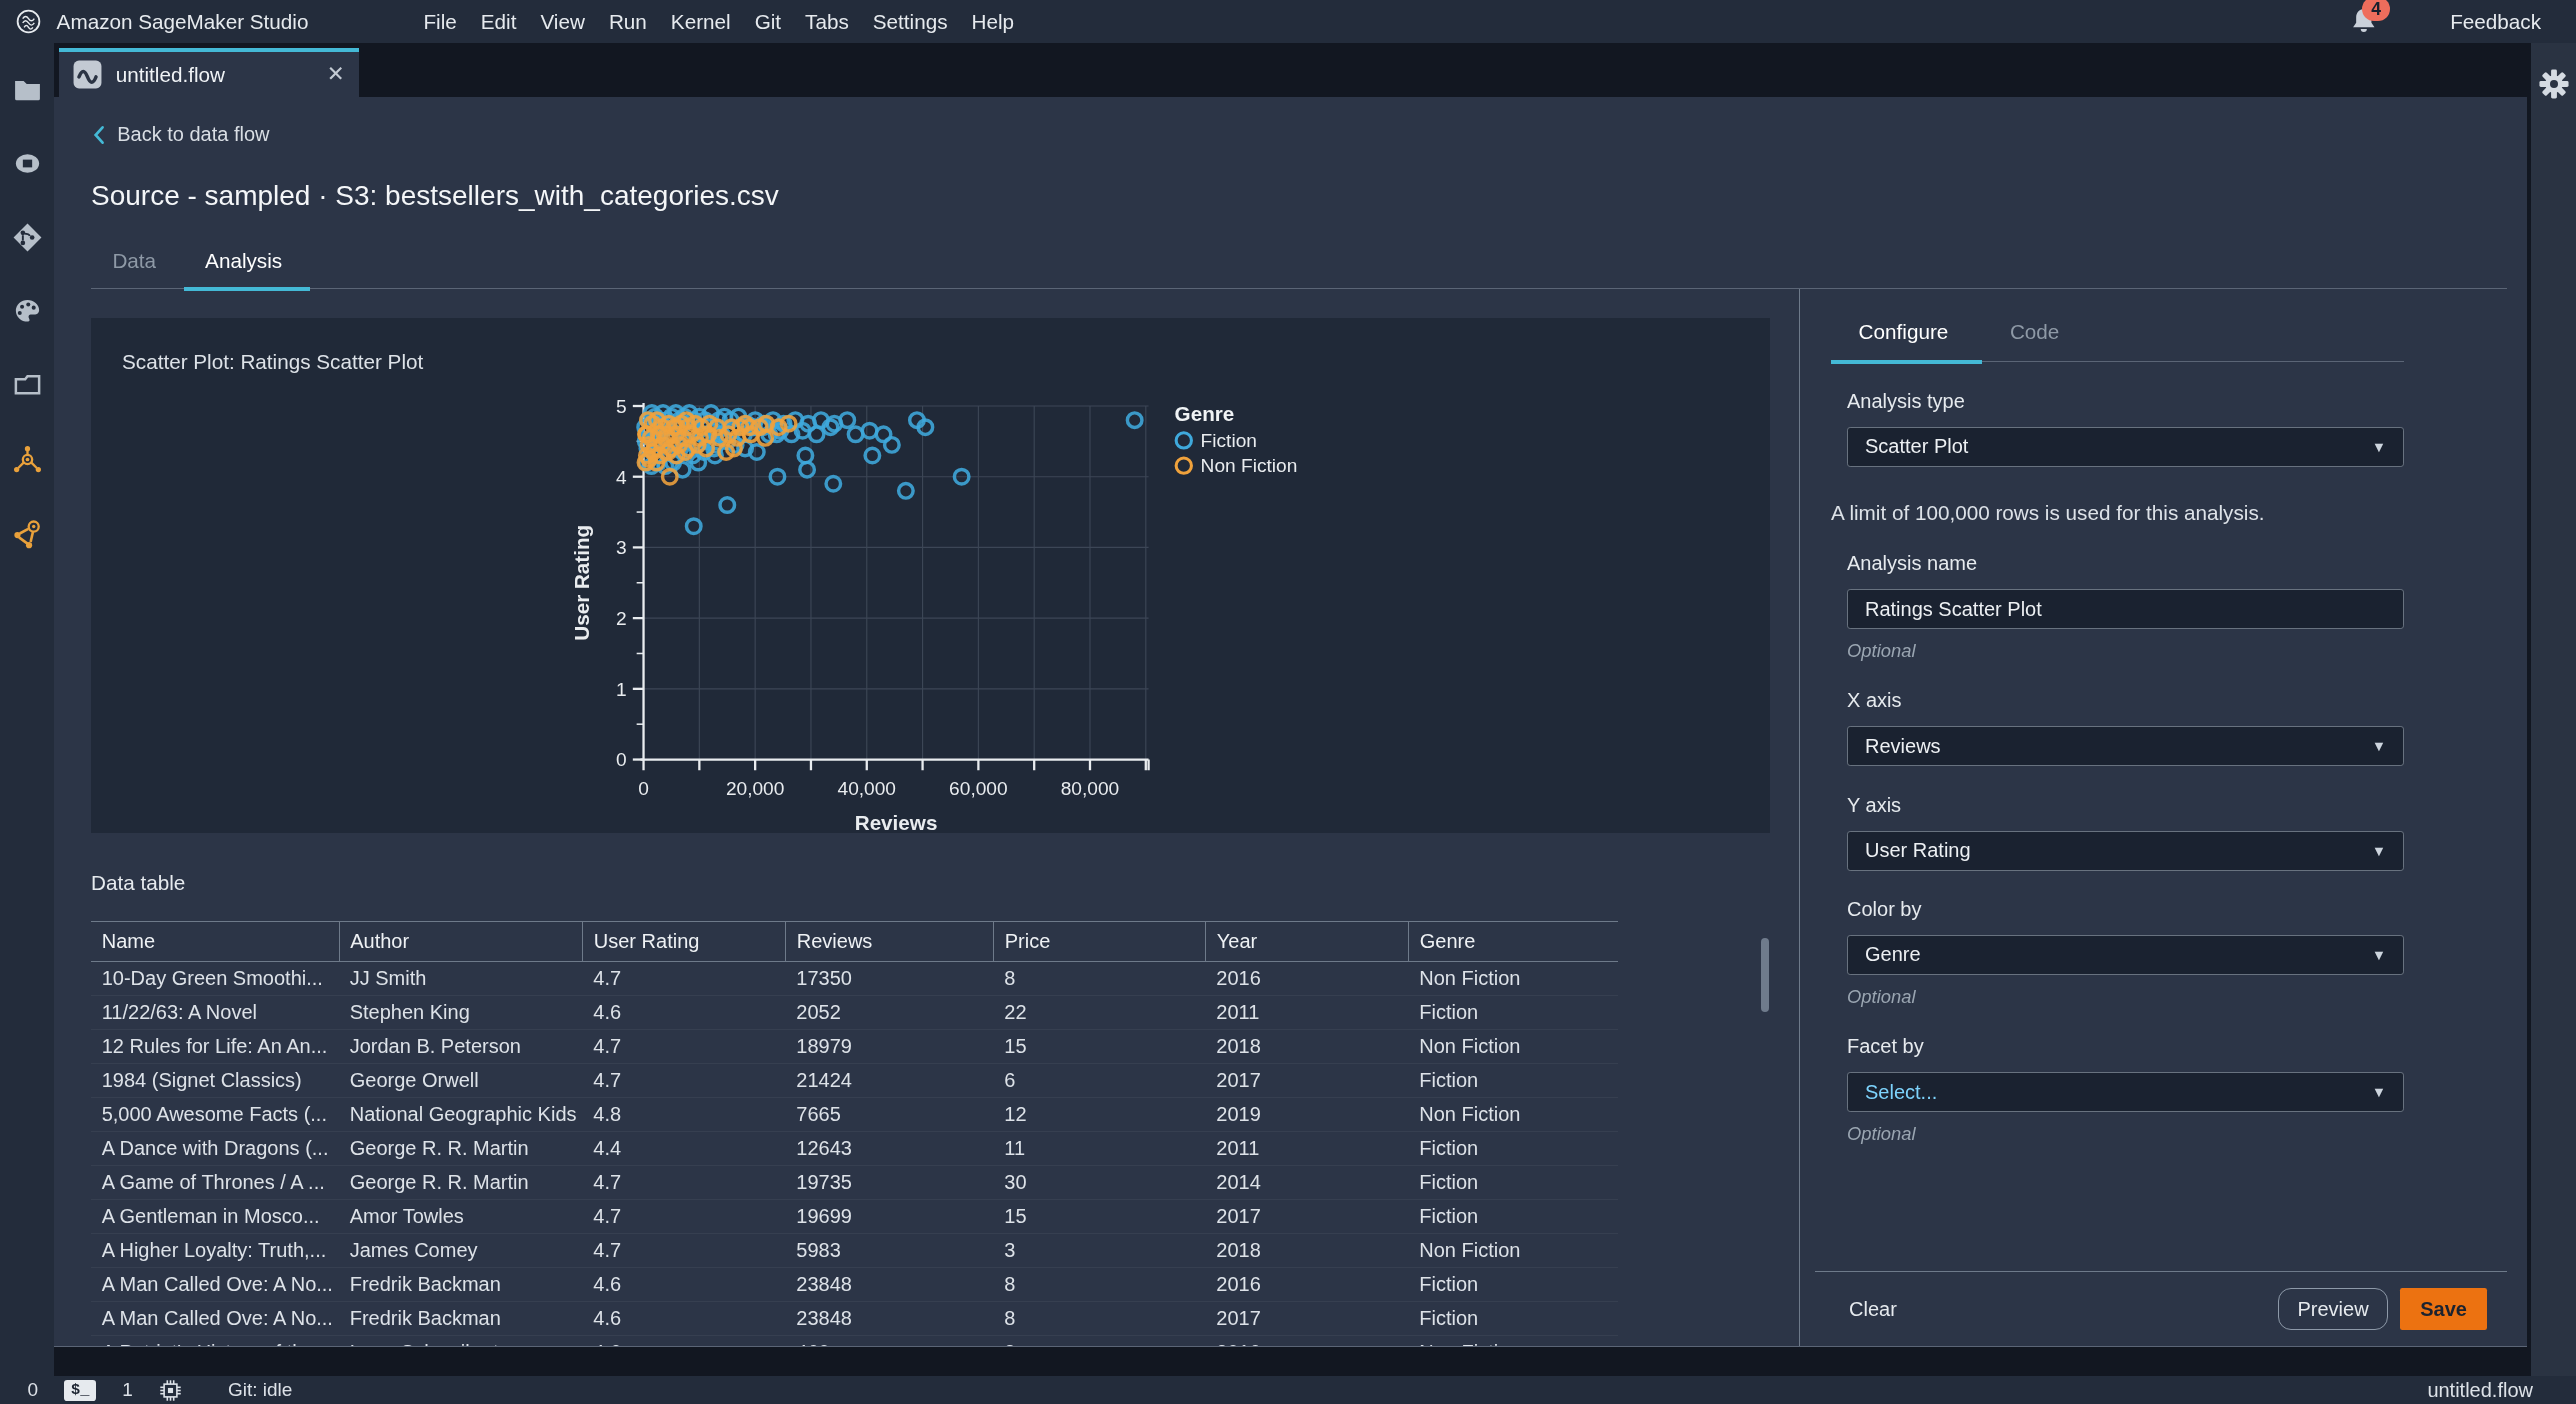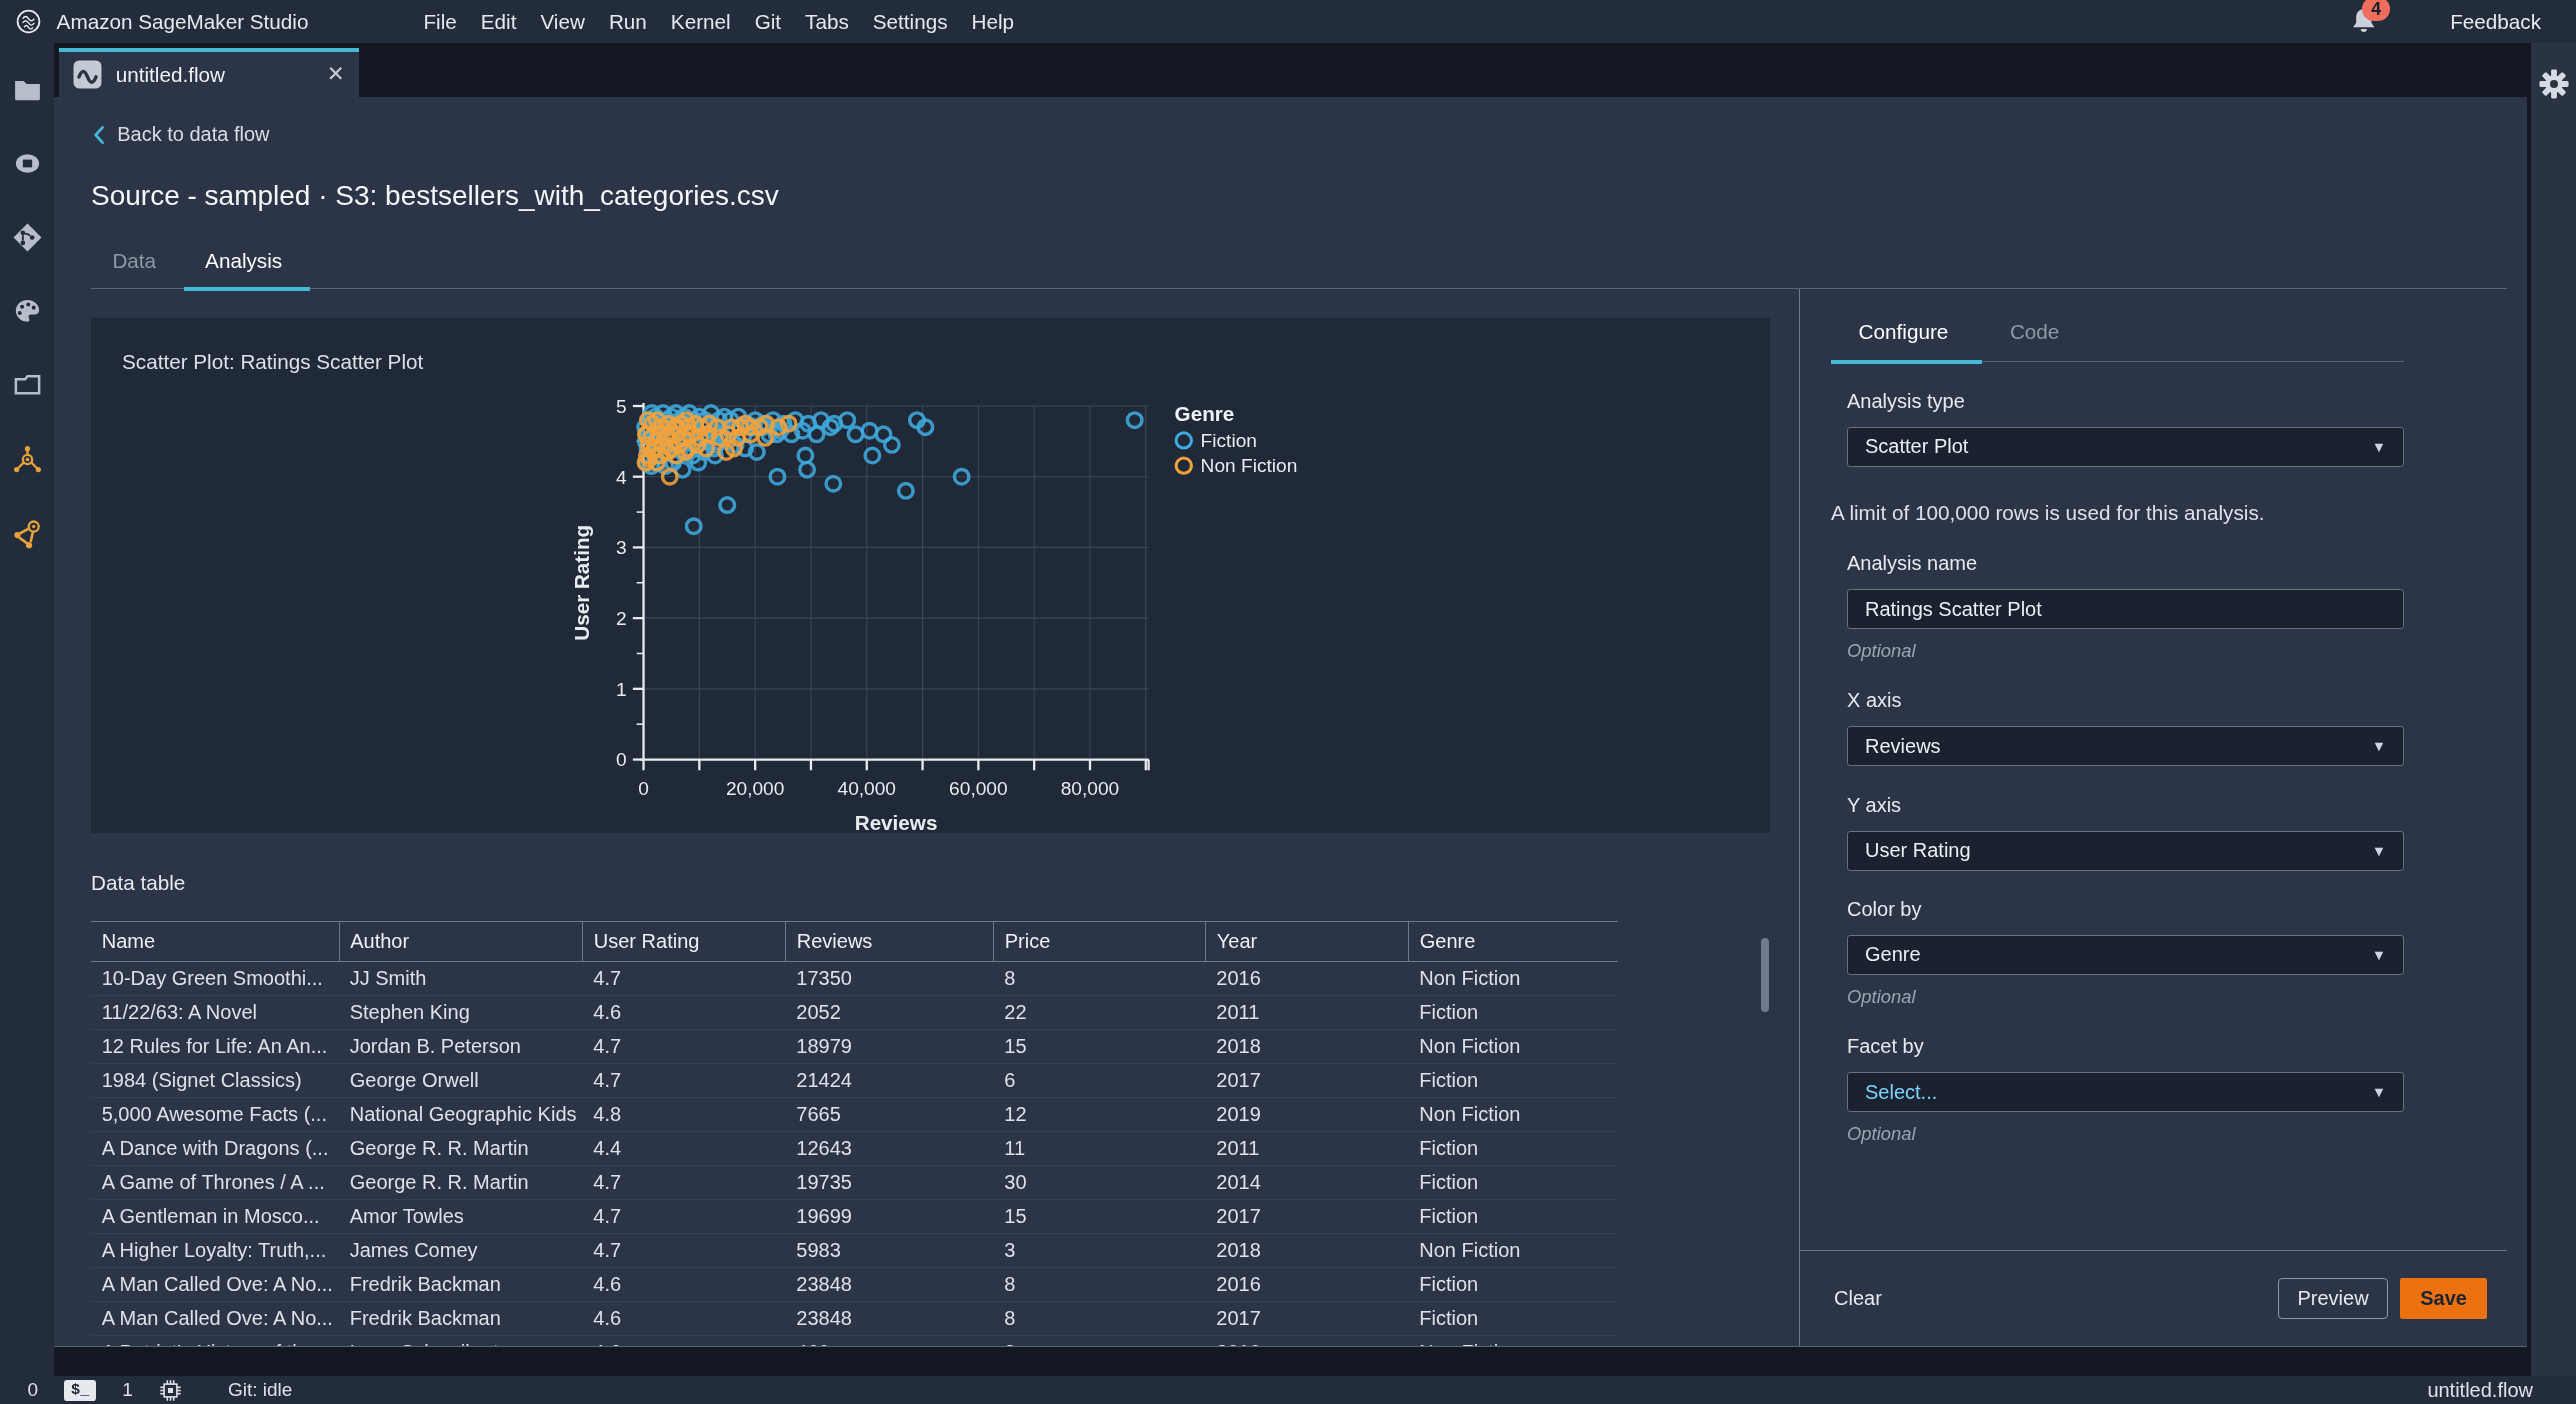--- a/index.html
+++ b/index.html
@@ -91,28 +91,28 @@
   .select, .text-input {
     height: 40px; background: #1a2230; border: 1.5px solid #68727f; border-radius: 3.1px;
     display: flex; align-items: center; justify-content: space-between;
     padding: 0 17px; font-size: 20px; color: #edf0f3; cursor: pointer;
   }
   .select .caret { font-size: 14.5px; color: #cdd5de; }
   .placeholder { color: #7dd3fc; }
   .optional { font-style: italic; font-size: 18.4px; color: #9aa5b1; margin-top: 10.7px; }
   .limit-note { font-size: 20.7px; color: #dde2e8; margin-top: 34px; }
   .panel-footer {
-    position: absolute; left: 0; right: 0; bottom: 0; height: 96px;
+    position: absolute; left: 15px; right: 0; bottom: 0; height: 75px;
     border-top: 1.5px solid #6e7a8a; display: flex; align-items: center; padding: 0 20px 0 34px;
   }
   .clear-btn { font-size: 20px; color: #e6eaee; background: none; border: none; cursor: pointer; font-family: inherit; }
   .footer-btns { margin-left: auto; display: flex; gap: 12.3px; }
   .btn-preview {
     border: 1.5px solid #8d99a8; background: transparent; color: #e6eaee; font-size: 20px;
-    padding: 7.7px 18.4px; border-radius: 4px; cursor: pointer; font-family: inherit;
+    padding: 7.7px 18.4px; border-radius: 13px; cursor: pointer; font-family: inherit;
   }
   .btn-save {
     background: #ec7211; color: #1b2330; font-size: 20px; font-weight: bold;
     padding: 9.2px 20px; border-radius: 2.3px; border: none; cursor: pointer; font-family: inherit;
   }
 
   
   .right-sidebar {
     flex: 0 0 49px; background: #2a3342; border-left: 4.6px solid #121721;
     display: flex; flex-direction: column; align-items: center; padding-top: 24.5px;

